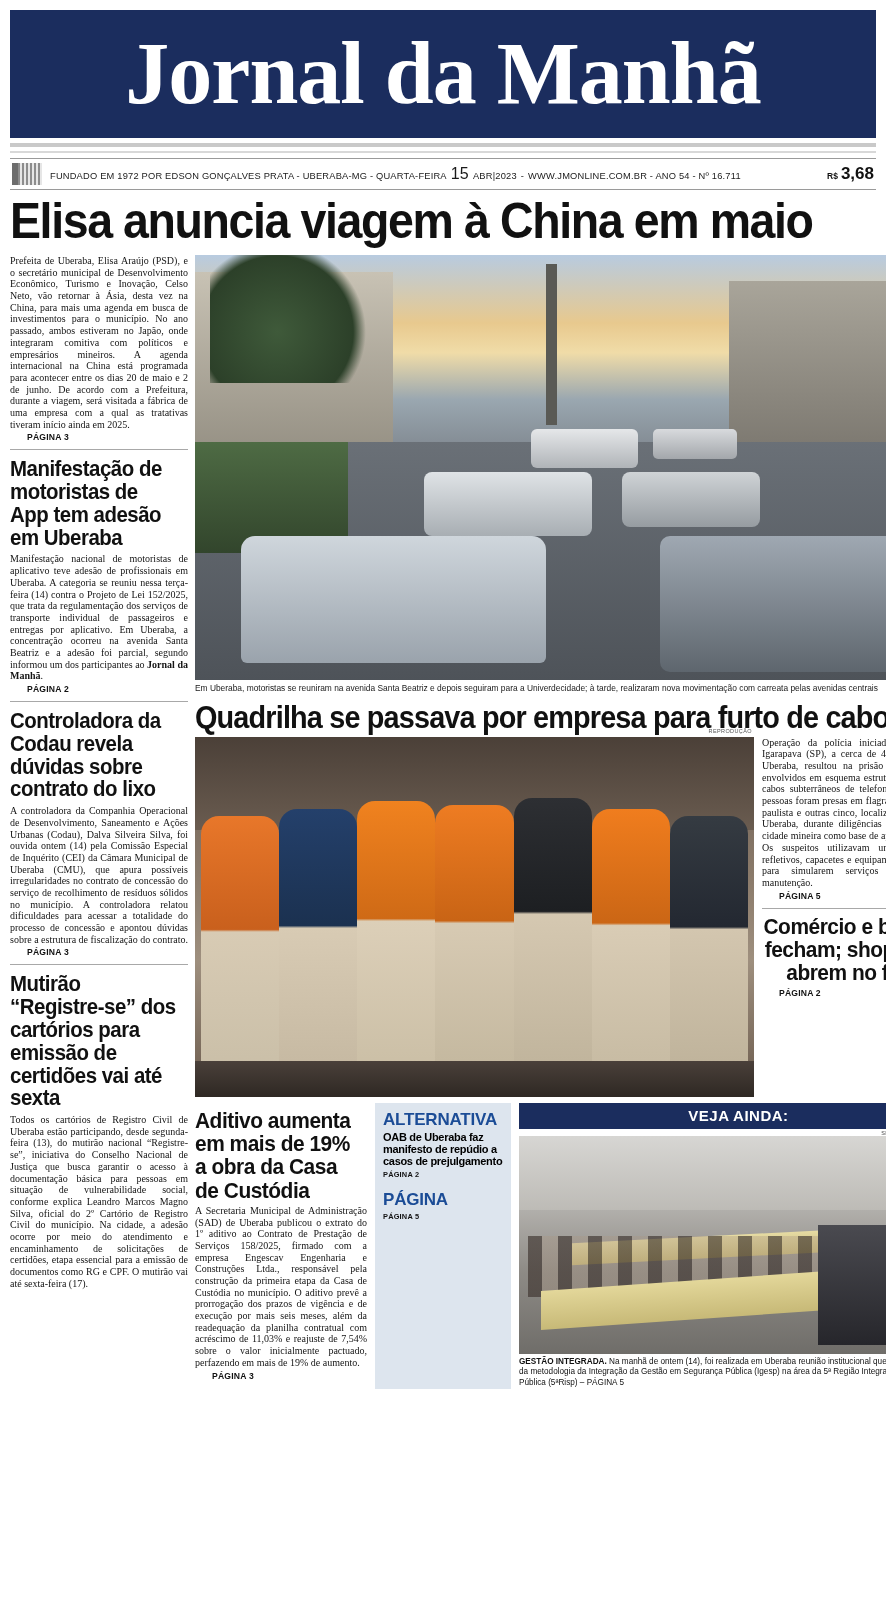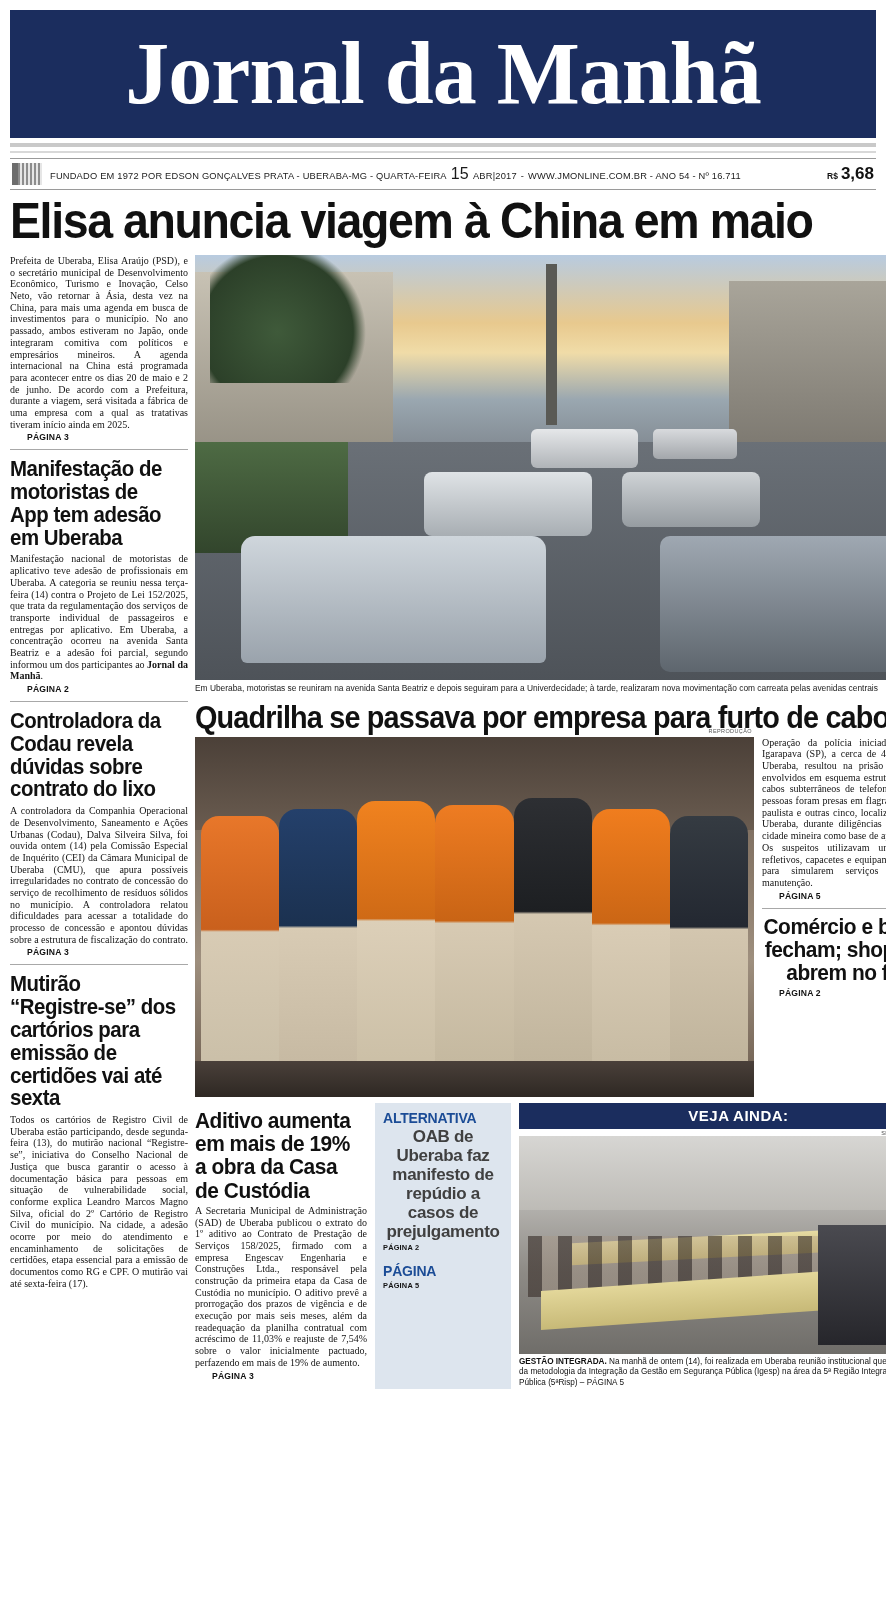--- a/index.html
+++ b/index.html
@@ -186,26 +186,26 @@
   }
 
   
   .bottom-zone { display:flex; gap:8px; margin-top:6px; }
   .bz-col1 { width: 172px; flex:none; }
   .bz-col2 { width: 136px; flex:none; background:#dde5ee; padding:7px 8px 6px 8px; }
   .bz-col3 { flex:1; }
 
   .kicker {
     font-family:"Liberation Sans Narrow","Liberation Sans",sans-serif;
-    font-weight:bold; font-size:14px; color:#1b4c96; letter-spacing:-.2px;
+    font-weight:bold; font-size:17px; color:#1b4c96; letter-spacing:-.2px;
   }
   .brief-title {
     font-family:"Liberation Sans Narrow","Liberation Sans",sans-serif;
-    font-weight:bold; font-size:17px; line-height:1.12; letter-spacing:-.3px;
-    color:#404040; margin-top:1px;text-align:center;
+    font-weight:bold; font-size:11px; line-height:1.12; letter-spacing:-.3px;
+    color:#000000; margin-top:1px;
   }
   .brief-ref { font-size:7.4px; font-weight:bold; margin-top:2px; letter-spacing:.2px; }
   .brief-block { margin-bottom:11px; }
 
   .veja-bar {
     background:#1b2d5e; color:#fff; text-align:center;
     font-family:"Liberation Sans Narrow","Liberation Sans",sans-serif;
     font-weight:bold; font-size:15px; letter-spacing:.5px;
     padding:4px 0 5px 0;
   }
@@ -223,21 +223,21 @@
     <div class="masthead-title">Jornal da Manhã</div>
   </div>
   <div class="rule-thick"></div>
   <div class="rule-thin"></div>
 
   <div class="infobar">
     <div class="logo-mark"></div>
     <div class="infobar-text">
       <span>FUNDADO EM 1972 POR EDSON GONÇALVES PRATA - UBERABA-MG  -  QUARTA-FEIRA</span>
       <span class="big-date">15</span>
-      <span>ABR|2017</span>
+      <span>ABR|2023</span>
       <span>-</span>
       <span>WWW.JMONLINE.COM.BR  -  ANO 54  -  Nº 16.711</span>
     </div>
     <div class="infobar-price">
       <span class="rs">R$</span>
       <span class="val">3,68</span>
     </div>
   </div>
 
   <div class="main-headline">Elisa anuncia viagem à China em maio</div>

